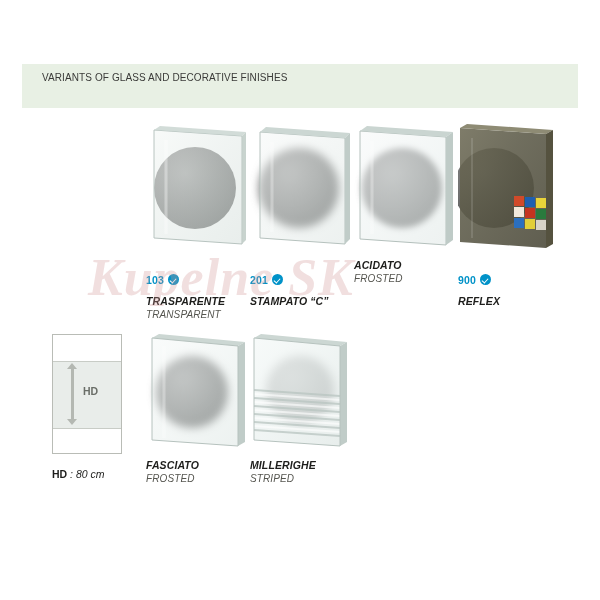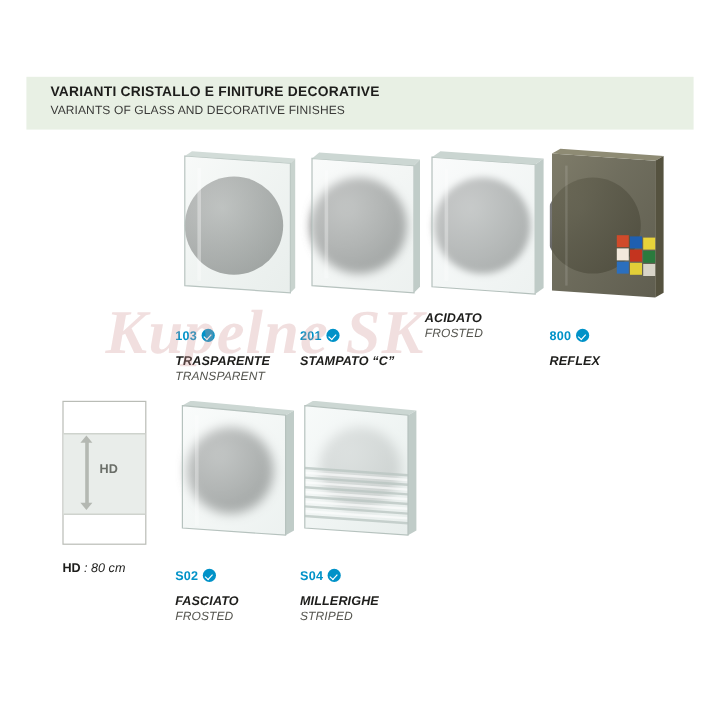--- a/index.html
+++ b/index.html
@@ -184,21 +184,20 @@
     white-space: nowrap;
   }
 </style>
 </head>
 <body>
 
 <div class="page">
 
   <div class="header-band"></div>
   <div class="header-text">
-    <div class="header-title">VARIANTI CRISTALLO E FINITURE DECORATIVE</div>
     <div class="header-sub">VARIANTS OF GLASS AND DECORATIVE FINISHES</div>
   </div>
 
   <div class="cell" style="left:146px; top:122px;">
     <div class="swatch">
       <svg width="104" height="130" viewBox="0 0 104 130">
         <defs>
           <linearGradient id="g103" x1="0" y1="0" x2="1" y2="1">
             <stop offset="0%" stop-color="#f2f6f4"></stop>
             <stop offset="45%" stop-color="#e4ebe8"></stop>
@@ -321,21 +320,21 @@
           <rect x="67" y="86" width="10" height="10" fill="#c4341f"></rect>
           <rect x="78" y="87" width="10" height="10" fill="#2a7a3d"></rect>
           <rect x="56" y="96" width="10" height="10" fill="#2b6fbe"></rect>
           <rect x="67" y="97" width="10" height="10" fill="#e2cf38"></rect>
           <rect x="78" y="98" width="10" height="10" fill="#d8d4c8"></rect>
         </g>
         <line x1="14" y1="16" x2="14" y2="116" stroke="#ffffff" stroke-width="2" opacity="0.12"></line>
       </svg>
     </div>
     <div class="label-row">
-      <span class="code">800</span>
+      <span class="code">900</span>
       <span class="badge"></span>
     </div>
     <div class="name">REFLEX</div>
     <div class="name-it"></div>
   </div>
 
   <div class="hd-box">
     <div class="hd-inner"></div>
     <div class="hd-arrow">
       <div class="up"></div>
@@ -367,24 +366,20 @@
           </linearGradient>
         </defs>
         <rect x="0" y="0" width="104" height="118" fill="#ffffff"></rect>
         <circle cx="46" cy="58" r="36" fill="url(#sphS02)" filter="url(#blurS02)"></circle>
         <polygon points="6,4 92,12 92,112 6,106" fill="url(#gS02)" opacity="0.5"></polygon>
         <polygon points="6,4 13,0 99,8 92,12" fill="#ccd7d3"></polygon>
         <polygon points="92,12 99,8 99,108 92,112" fill="#c0ccc8"></polygon>
         <polygon points="6,4 92,12 92,112 6,106" fill="none" stroke="#b6c2be" stroke-width="1"></polygon>
         <line x1="18" y1="12" x2="18" y2="104" stroke="#ffffff" stroke-width="3" opacity="0.3"></line>
       </svg>
-    </div>
-    <div class="label-row">
-      <span class="code">S02</span>
-      <span class="badge"></span>
     </div>
     <div class="name">FASCIATO</div>
     <div class="name-it">FROSTED</div>
   </div>
 
   <div class="cell" style="left:250px; top:334px;">
     <div class="swatch" style="height:118px;">
       <svg width="104" height="118" viewBox="0 0 104 118">
         <defs>
           <linearGradient id="gS04" x1="0" y1="0" x2="1" y2="1">
@@ -415,23 +410,19 @@
           <path d="M4,96 L90,102" stroke="#b9c5c1" stroke-width="2" fill="none"></path>
           <path d="M4,60 L90,66" stroke="#ffffff" stroke-width="2" fill="none" opacity="0.8"></path>
           <path d="M4,68 L90,74" stroke="#ffffff" stroke-width="2" fill="none" opacity="0.8"></path>
           <path d="M4,76 L90,82" stroke="#ffffff" stroke-width="2" fill="none" opacity="0.8"></path>
           <path d="M4,84 L90,90" stroke="#ffffff" stroke-width="2" fill="none" opacity="0.8"></path>
           <path d="M4,92 L90,98" stroke="#ffffff" stroke-width="2" fill="none" opacity="0.8"></path>
         </g>
         <polygon points="4,4 90,12 90,112 4,106" fill="none" stroke="#b6c2be" stroke-width="1"></polygon>
       </svg>
     </div>
-    <div class="label-row">
-      <span class="code">S04</span>
-      <span class="badge"></span>
-    </div>
     <div class="name">MILLERIGHE</div>
     <div class="name-it">STRIPED</div>
   </div>
 
   <div class="watermark">Kupelne SK</div>
 
 </div>
 
 </body></html>

